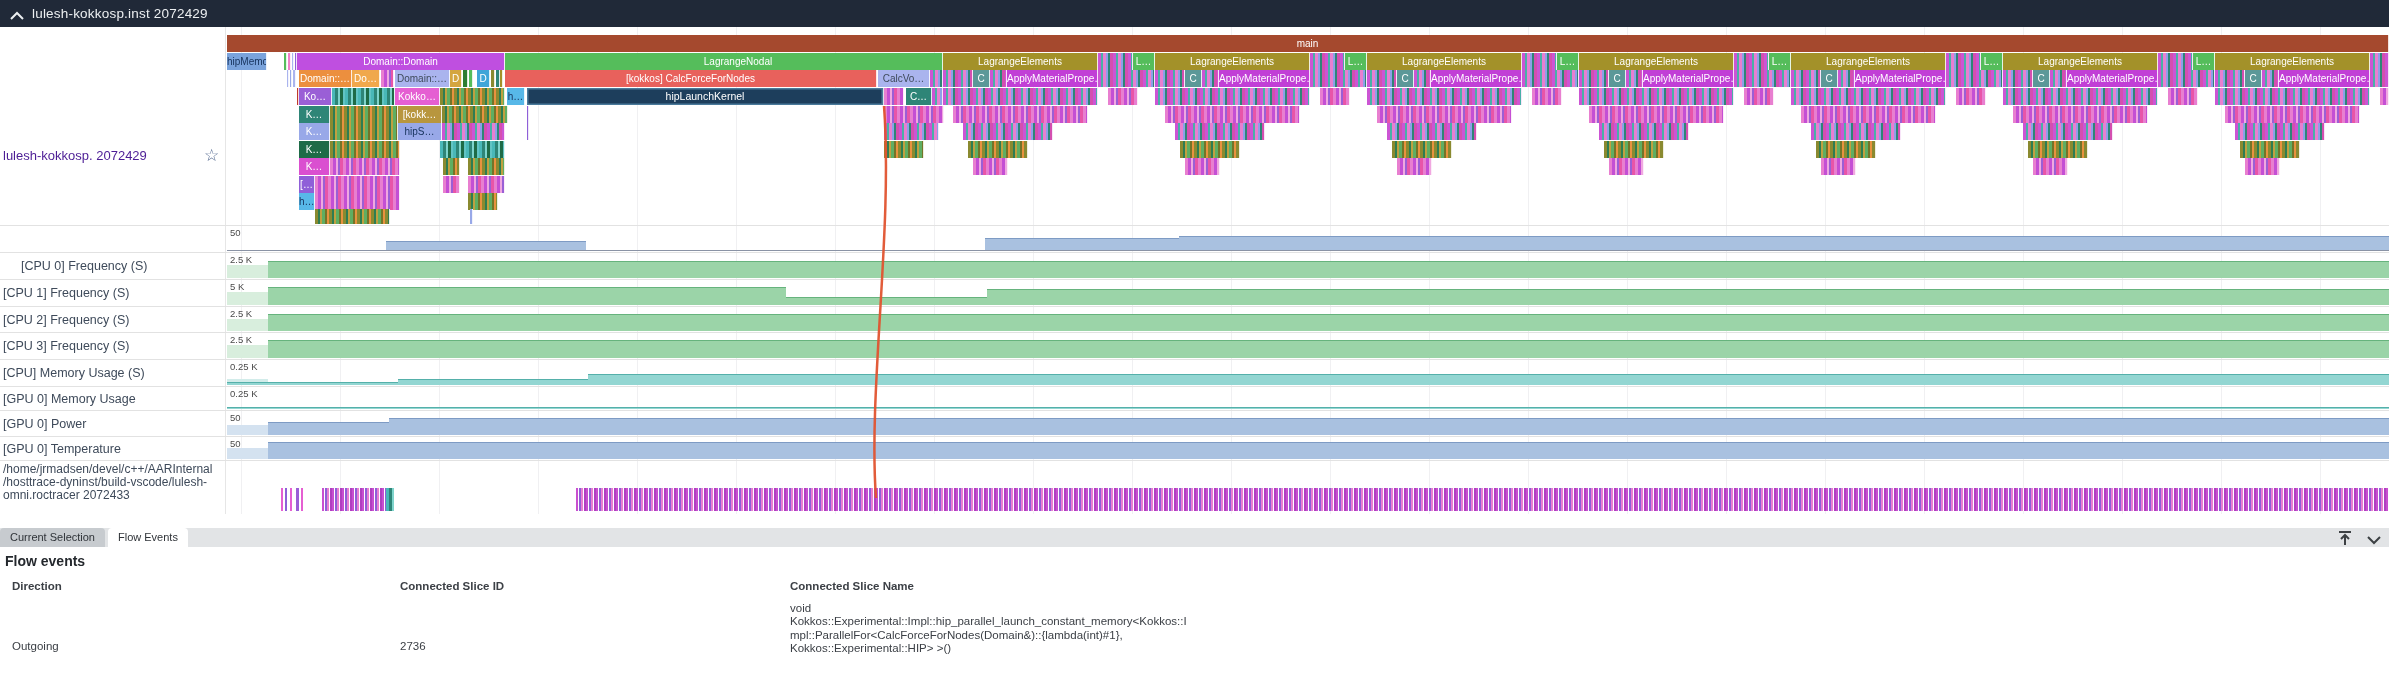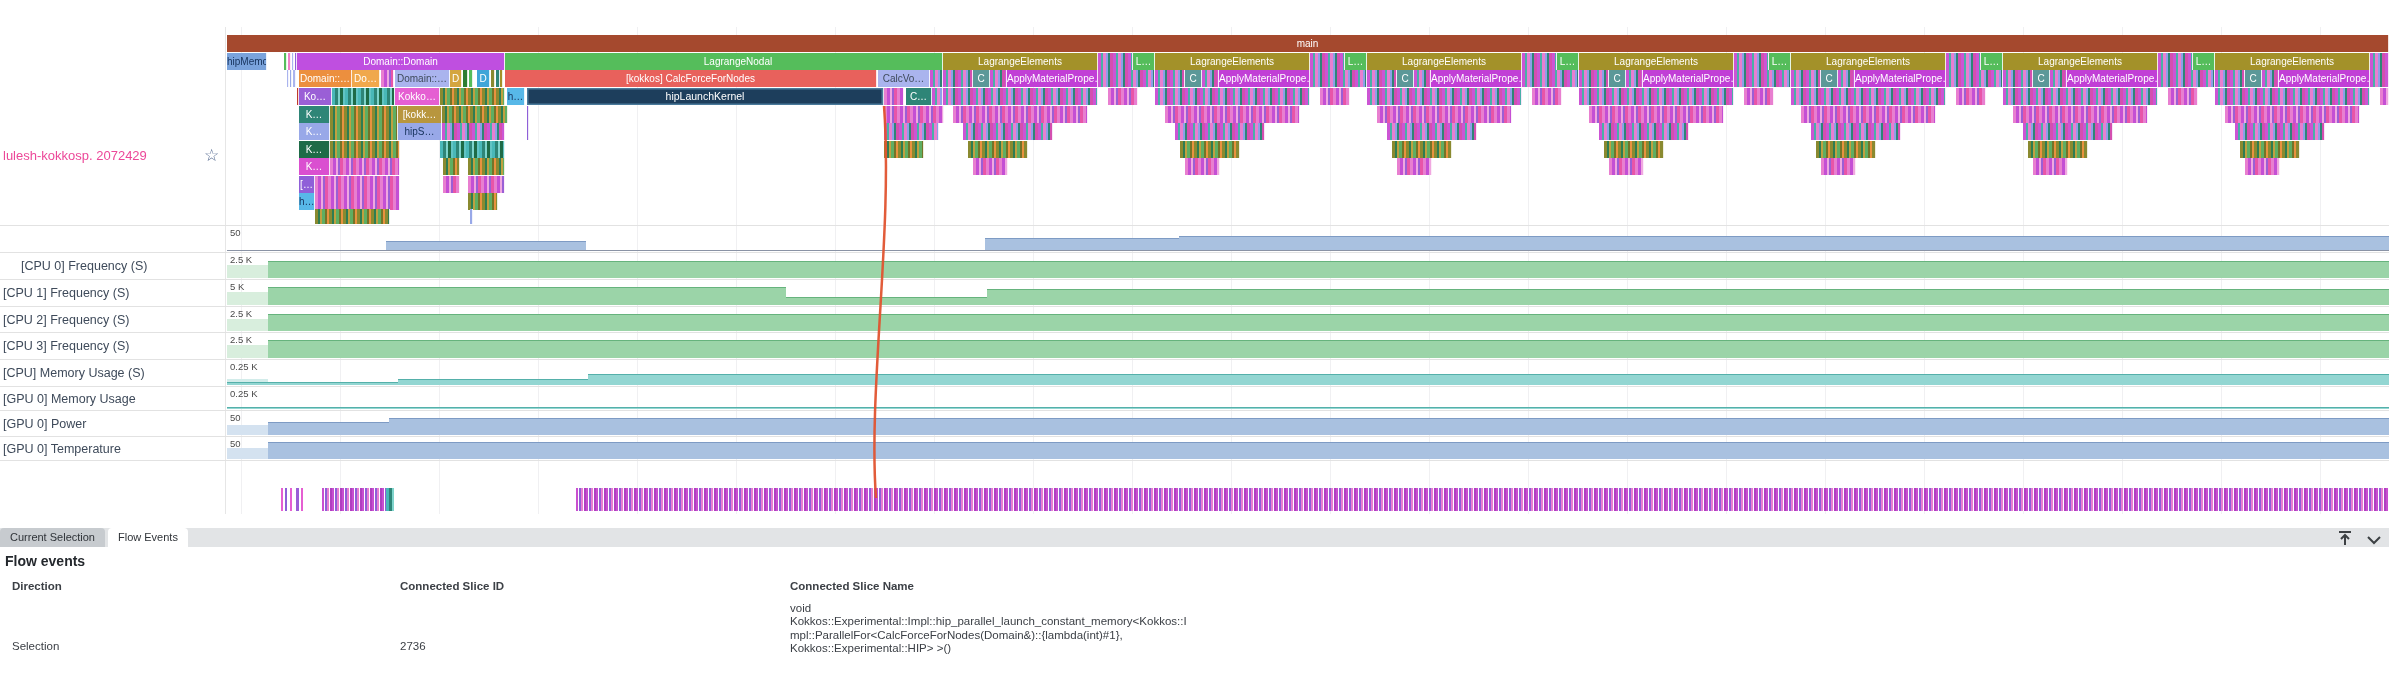--- a/index.html
+++ b/index.html
@@ -22,21 +22,21 @@
   .slice{position:absolute;height:17px;box-sizing:border-box;border-right:1px solid rgba(255,255,255,.85);
          font-size:10px;line-height:17px;text-align:center;overflow:hidden;white-space:nowrap;color:#fff;}
   .slice.selected{box-shadow:inset 0 0 0 1.5px #4a7a9b;font-size:10.5px;}
   .m1{background:repeating-linear-gradient(90deg,#cc55d4 0 3px,#49b0a8 3px 5px,#e87fd0 5px 8px,#8f9fe8 8px 10px,#2e8577 10px 12px,#d44fb0 12px 15px);}
   .m2{background:repeating-linear-gradient(90deg,#8a8a30 0 3px,#2e7d52 3px 5px,#c0a040 5px 7px,#5fae62 7px 10px,#747428 10px 12px,#e8923f 12px 14px);}
   .m3{background:repeating-linear-gradient(90deg,#e87fd0 0 3px,#c44fd4 3px 6px,#f0a8e0 6px 8px,#9a5fd6 8px 10px,#e855a8 10px 13px);}
   .m4{background:repeating-linear-gradient(90deg,#49b8b8 0 3px,#2e8577 3px 6px,#7fd4cc 6px 8px,#1e6b47 8px 11px,#62c4c4 11px 13px);}
   .m5{background:repeating-linear-gradient(90deg,#c84fd0 0 2px,#ffffff 2px 3px,#8f5fd8 3px 5px,#e87fd0 5px 7px,#ffffff 7px 8px,#b03fc0 8px 10px);}
 
   .track-label{position:absolute;left:3px;font-size:12.5px;color:#3e4a5a;white-space:nowrap;}
-  .flame-name{position:absolute;left:3px;top:121px;font-size:13px;color:#ec4899;}
+  .flame-name{position:absolute;left:3px;top:121px;font-size:13px;color:#4c1d95;}
   .star{position:absolute;left:204px;top:118px;font-size:17px;color:#5a6f94;}
 
   .ctrack{position:absolute;left:0;width:2389px;border-top:1px solid #e2e2e2;box-sizing:border-box;}
   .cseg{position:absolute;bottom:1px;box-sizing:border-box;}
   .cval{position:absolute;left:4px;top:1px;font-size:9.5px;color:#4a4a4a;}
   .baseline{position:absolute;left:227px;right:0;bottom:1px;height:1px;background:#8a93a5;}
 
   .ptrack{position:absolute;left:0;width:2389px;border-top:1px solid #e2e2e2;box-sizing:border-box;}
   .plabel{position:absolute;left:3px;top:2px;font-size:12px;line-height:12.8px;color:#3e4a5a;}
   .pslice{position:absolute;top:27px;height:23px;}
@@ -56,20 +56,28 @@
   .fe-head{position:absolute;top:0;font-size:11.5px;font-weight:700;color:#3c4046;}
   .fe-cell{position:absolute;font-size:11.5px;color:#3c4046;}
   .col-dir{left:12px;}  .col-id{left:400px;}  .col-name{left:790px;}
   .name-lines{width:500px;line-height:13.4px;}
 </style>
 </head>
 <body>
 
 <div id="app">
 
+  <div class="topbar">
+    <span class="chev">
+      <svg width="14" height="9" viewBox="0 0 14 9">
+          <polyline points="1,8 7,2 13,8" fill="none" stroke="#eceff1" stroke-width="2"></polyline>
+        </svg>
+    </span>
+    <span class="title">lulesh-kokkosp.inst 2072429</span>
+  </div>
 
   <div id="timeline">
     <div id="grid">
         <div class="gridline" style="left: 241px;"></div>
         <div class="gridline" style="left: 340px;"></div>
         <div class="gridline" style="left: 439px;"></div>
         <div class="gridline" style="left: 538px;"></div>
         <div class="gridline" style="left: 637px;"></div>
         <div class="gridline" style="left: 736px;"></div>
         <div class="gridline" style="left: 835px;"></div>
@@ -313,20 +321,25 @@
         </div>
         <div class="ctrack" style="top: 409px; height: 24px;">
           <div class="track-label" style="top: 4.5px;">[GPU 0] Temperature</div>
           <div class="cseg" style="left: 227px; width: 41px; height: 11px; background: rgb(212, 226, 240);"></div>
           <div class="cseg" style="left: 268px; width: 2121px; height: 17px; background: rgb(169, 193, 224); border-top: 1.5px solid rgb(126, 155, 196);"></div>
           <div class="cval" style="left: 230px;">50</div>
         </div>
       </div>
     <div id="ptrack">
         <div class="ptrack" style="top: 433px; height: 54px;">
+          <div class="plabel">
+            <div>/home/jrmadsen/devel/c++/AARInternal</div>
+            <div>/hosttrace-dyninst/build-vscode/lulesh-</div>
+            <div>omni.roctracer 2072433</div>
+          </div>
           <div class="pslice" style="left: 281px; width: 2px; background: rgb(229, 95, 210);"></div>
           <div class="pslice" style="left: 285px; width: 2px; background: rgb(143, 95, 216);"></div>
           <div class="pslice" style="left: 290px; width: 2px; background: rgb(229, 95, 210);"></div>
           <div class="pslice" style="left: 296px; width: 3px; background: rgb(154, 95, 214);"></div>
           <div class="pslice" style="left: 301px; width: 2px; background: rgb(229, 95, 210);"></div>
           <div class="pslice m5" style="left: 322px; width: 64px;"></div>
           <div class="pslice m4" style="left: 386px; width: 8px;"></div>
           <div class="pslice m5" style="left: 576px; width: 1813px;"></div>
         </div>
       </div>
@@ -356,21 +369,21 @@
     </span>
   </div>
 
   <div class="panel">
     <h1>Flow events</h1>
     <div class="fe-table">
       <div class="fe-head col-dir">Direction</div>
       <div class="fe-head col-id">Connected Slice ID</div>
       <div class="fe-head col-name">Connected Slice Name</div>
 
-      <div class="fe-cell col-dir" style="top:60px">Selection</div>
+      <div class="fe-cell col-dir" style="top:60px">Outgoing</div>
       <div class="fe-cell col-id" style="top:60px">2736</div>
       <div class="fe-cell col-name name-lines" style="top:22px" id="namecell">
           <div>void</div>
           <div>Kokkos::Experimental::Impl::hip_parallel_launch_constant_memory&lt;Kokkos::I</div>
           <div>mpl::ParallelFor&lt;CalcForceForNodes(Domain&amp;)::{lambda(int)#1},</div>
           <div>Kokkos::Experimental::HIP&gt; &gt;()</div>
         </div>
     </div>
   </div>
 </div>

